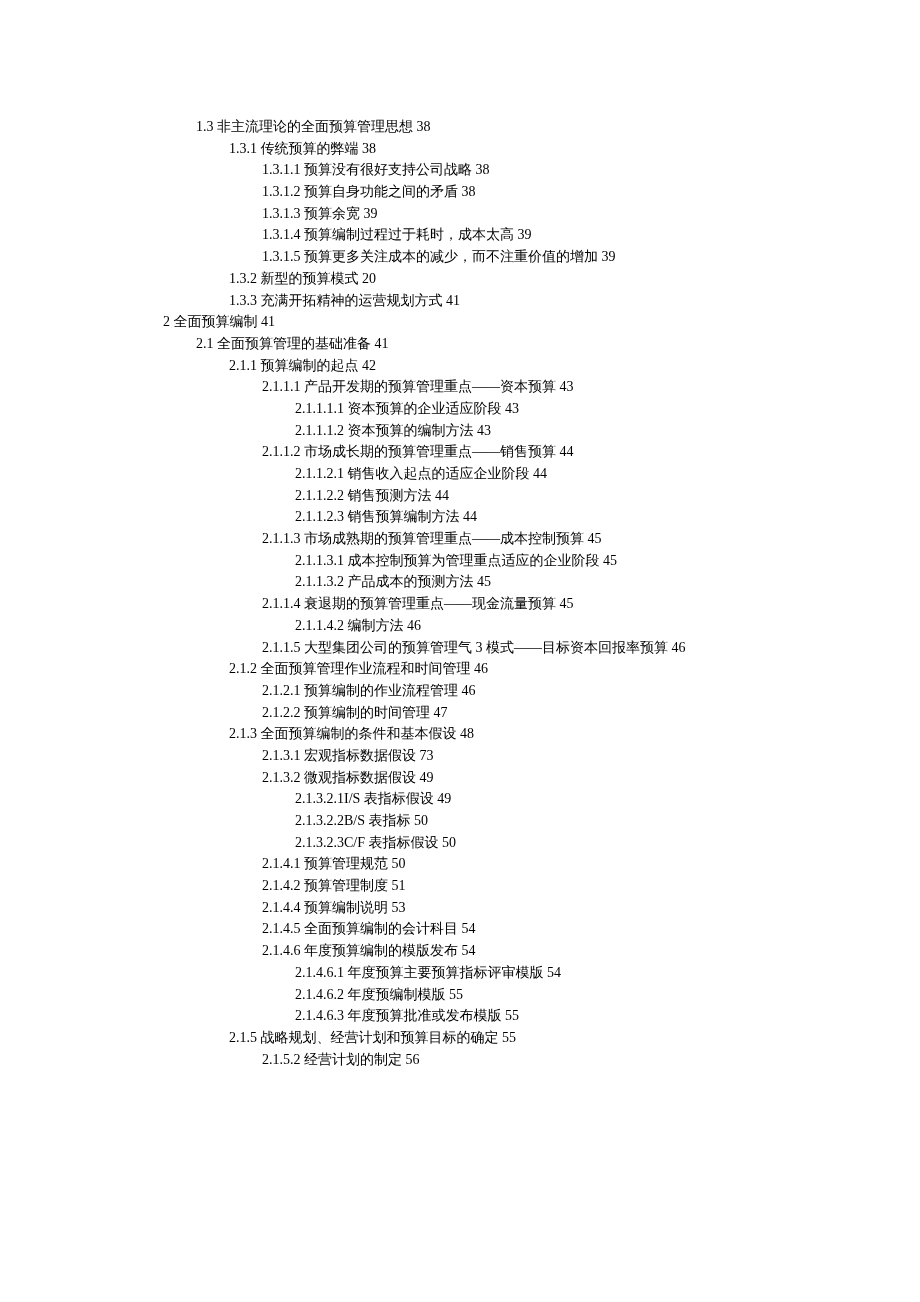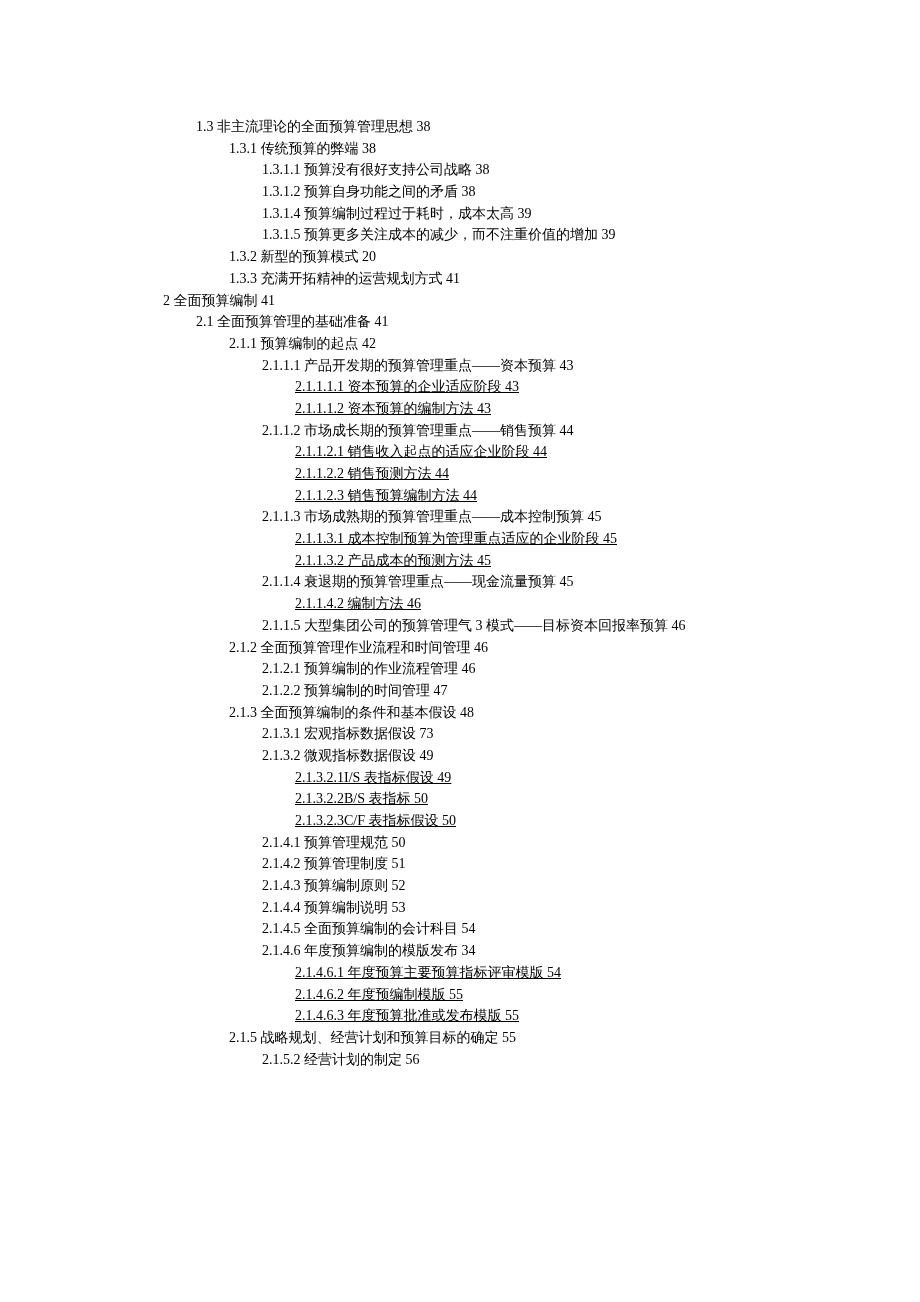--- a/index.html
+++ b/index.html
@@ -17,30 +17,31 @@
       padding-top: 116px;
       padding-left: 163px;
     }
     .toc-line {
       white-space: nowrap;
     }
     .l0 { padding-left: 0px; }
     .l1 { padding-left: 33px; }
     .l2 { padding-left: 66px; }
     .l3 { padding-left: 99px; }
-    .l4 { padding-left: 132px; text-decoration: underline; }
+    .l4 { padding-left: 132px; }
   </style>
 </head>
 <body>
 
 <div id="toc-container">
     <div class="toc-line l1">1.3 非主流理论的全面预算管理思想 38</div>
     <div class="toc-line l2">1.3.1 传统预算的弊端 38</div>
     <div class="toc-line l3">1.3.1.1 预算没有很好支持公司战略 38</div>
     <div class="toc-line l3">1.3.1.2 预算自身功能之间的矛盾 38</div>
+    <div class="toc-line l3">1.3.1.3 预算余宽 39</div>
     <div class="toc-line l3">1.3.1.4 预算编制过程过于耗时，成本太高 39</div>
     <div class="toc-line l3">1.3.1.5 预算更多关注成本的减少，而不注重价值的增加 39</div>
     <div class="toc-line l2">1.3.2 新型的预算模式 20</div>
     <div class="toc-line l2">1.3.3 充满开拓精神的运营规划方式 41</div>
     <div class="toc-line l0">2 全面预算编制 41</div>
     <div class="toc-line l1">2.1 全面预算管理的基础准备 41</div>
     <div class="toc-line l2">2.1.1 预算编制的起点 42</div>
     <div class="toc-line l3">2.1.1.1 产品开发期的预算管理重点——资本预算 43</div>
     <div class="toc-line l4">2.1.1.1.1 资本预算的企业适应阶段 43</div>
     <div class="toc-line l4">2.1.1.1.2 资本预算的编制方法 43</div>
@@ -58,22 +59,21 @@
     <div class="toc-line l3">2.1.2.1 预算编制的作业流程管理 46</div>
     <div class="toc-line l3">2.1.2.2 预算编制的时间管理 47</div>
     <div class="toc-line l2">2.1.3 全面预算编制的条件和基本假设 48</div>
     <div class="toc-line l3">2.1.3.1 宏观指标数据假设 73</div>
     <div class="toc-line l3">2.1.3.2 微观指标数据假设 49</div>
     <div class="toc-line l4">2.1.3.2.1I/S 表指标假设 49</div>
     <div class="toc-line l4">2.1.3.2.2B/S 表指标 50</div>
     <div class="toc-line l4">2.1.3.2.3C/F 表指标假设 50</div>
     <div class="toc-line l3">2.1.4.1 预算管理规范 50</div>
     <div class="toc-line l3">2.1.4.2 预算管理制度 51</div>
-    <div class="toc-line l3">2.1.4.3 预算编制原则 52</div>
     <div class="toc-line l3">2.1.4.4 预算编制说明 53</div>
     <div class="toc-line l3">2.1.4.5 全面预算编制的会计科目 54</div>
-    <div class="toc-line l3">2.1.4.6 年度预算编制的模版发布 34</div>
+    <div class="toc-line l3">2.1.4.6 年度预算编制的模版发布 54</div>
     <div class="toc-line l4">2.1.4.6.1 年度预算主要预算指标评审模版 54</div>
     <div class="toc-line l4">2.1.4.6.2 年度预编制模版 55</div>
     <div class="toc-line l4">2.1.4.6.3 年度预算批准或发布模版 55</div>
     <div class="toc-line l2">2.1.5 战略规划、经营计划和预算目标的确定 55</div>
     <div class="toc-line l3">2.1.5.2 经营计划的制定 56</div>
   </div>
 
 </body></html>

